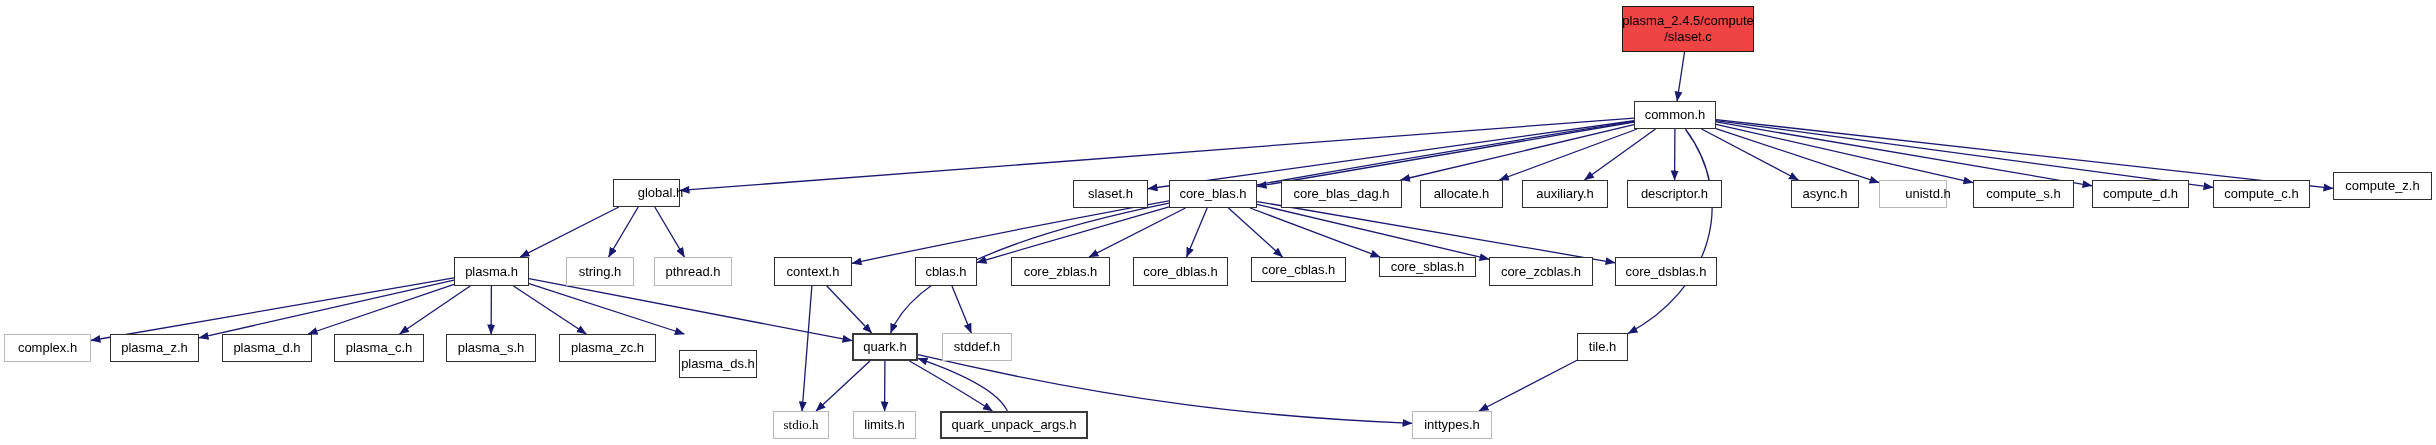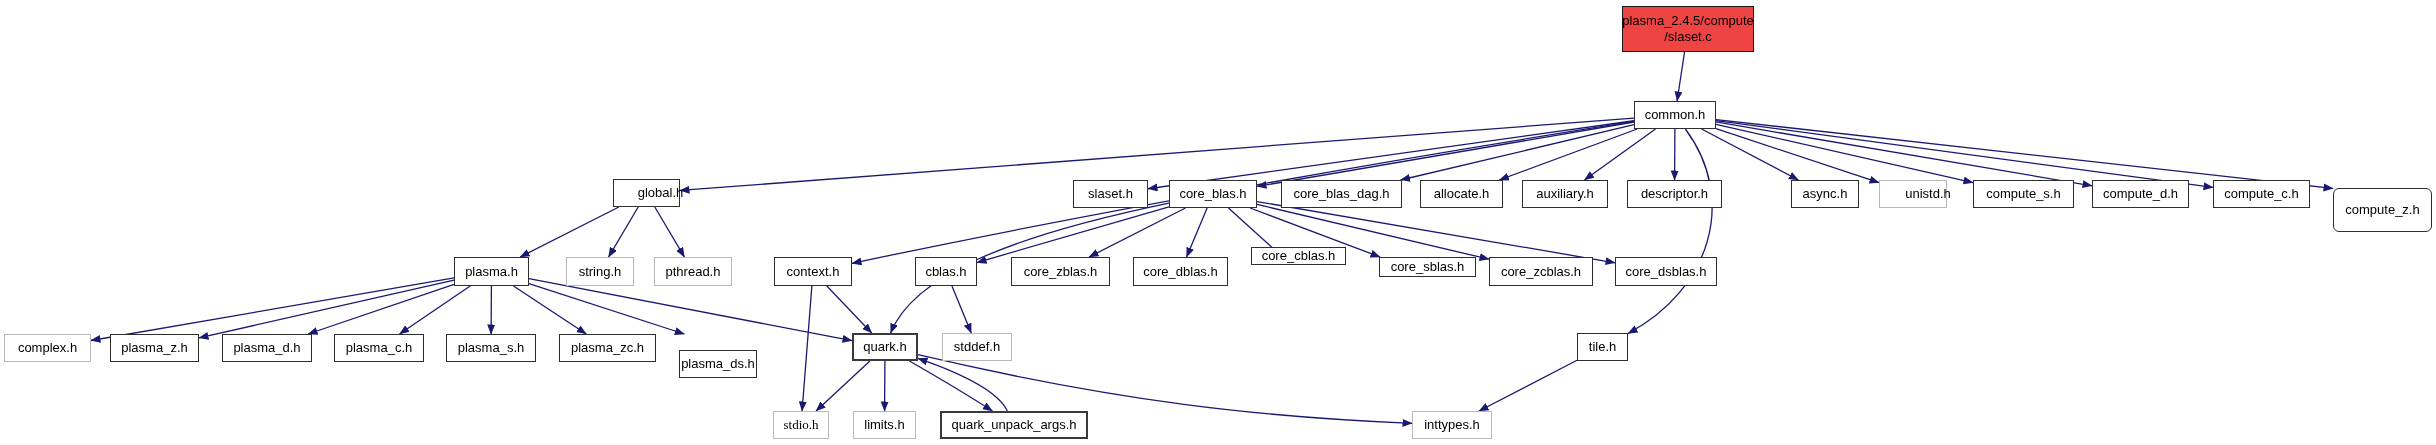--- a/index.html
+++ b/index.html
@@ -97,29 +97,29 @@
       <div class="node file" style="left: 1169px; top: 180px; width: 88px; height: 28px;">core_blas.h</div>
       <div class="node file" style="left: 1281px; top: 180px; width: 121px; height: 28px;">core_blas_dag.h</div>
       <div class="node file" style="left: 1420px; top: 180px; width: 83px; height: 28px;">allocate.h</div>
       <div class="node file" style="left: 1522px; top: 180px; width: 86px; height: 28px;">auxiliary.h</div>
       <div class="node file" style="left: 1627px; top: 180px; width: 95px; height: 28px;">descriptor.h</div>
       <div class="node file" style="left: 1791px; top: 180px; width: 68px; height: 28px;">async.h</div>
       <div class="node external" style="left: 1879px; top: 180px; width: 68px; height: 28px; padding-left: 30px;">unistd.h</div>
       <div class="node file" style="left: 1973px; top: 180px; width: 101px; height: 28px;">compute_s.h</div>
       <div class="node file" style="left: 2092px; top: 180px; width: 97px; height: 28px;">compute_d.h</div>
       <div class="node file" style="left: 2213px; top: 180px; width: 97px; height: 28px;">compute_c.h</div>
-      <div class="node file" style="left: 2333px; top: 188px; width: 99px; height: 44px; border-radius: 6px;">compute_z.h</div>
+      <div class="node file" style="left: 2333px; top: 172px; width: 99px; height: 28px;">compute_z.h</div>
       <div class="node file" style="left: 454px; top: 257px; width: 75px; height: 29px;">plasma.h</div>
       <div class="node external" style="left: 566px; top: 257px; width: 68px; height: 29px;">string.h</div>
       <div class="node external" style="left: 654px; top: 257px; width: 78px; height: 29px;">pthread.h</div>
       <div class="node file" style="left: 774px; top: 257px; width: 78px; height: 29px;">context.h</div>
       <div class="node file" style="left: 915px; top: 257px; width: 62px; height: 29px;">cblas.h</div>
       <div class="node file" style="left: 1011px; top: 257px; width: 99px; height: 29px;">core_zblas.h</div>
       <div class="node file" style="left: 1133px; top: 257px; width: 95px; height: 29px;">core_dblas.h</div>
-      <div class="node file" style="left: 1251px; top: 247px; width: 95px; height: 18px;">core_cblas.h</div>
+      <div class="node file" style="left: 1251px; top: 257px; width: 95px; height: 25px;">core_cblas.h</div>
       <div class="node file" style="left: 1379px; top: 257px; width: 97px; height: 20px;">core_sblas.h</div>
       <div class="node file" style="left: 1489px; top: 257px; width: 104px; height: 29px;">core_zcblas.h</div>
       <div class="node file" style="left: 1615px; top: 257px; width: 102px; height: 29px;">core_dsblas.h</div>
       <div class="node external" style="left: 4px; top: 334px; width: 87px; height: 28px;">complex.h</div>
       <div class="node file" style="left: 110px; top: 334px; width: 89px; height: 28px;">plasma_z.h</div>
       <div class="node file" style="left: 222px; top: 334px; width: 90px; height: 28px;">plasma_d.h</div>
       <div class="node file" style="left: 334px; top: 334px; width: 90px; height: 28px;">plasma_c.h</div>
       <div class="node file" style="left: 446px; top: 334px; width: 90px; height: 28px;">plasma_s.h</div>
       <div class="node file" style="left: 559px; top: 334px; width: 97px; height: 28px;">plasma_zc.h</div>
       <div class="node file" style="left: 679px; top: 334px; width: 78px; height: 28px; margin-top: 16px;">plasma_ds.h</div>

